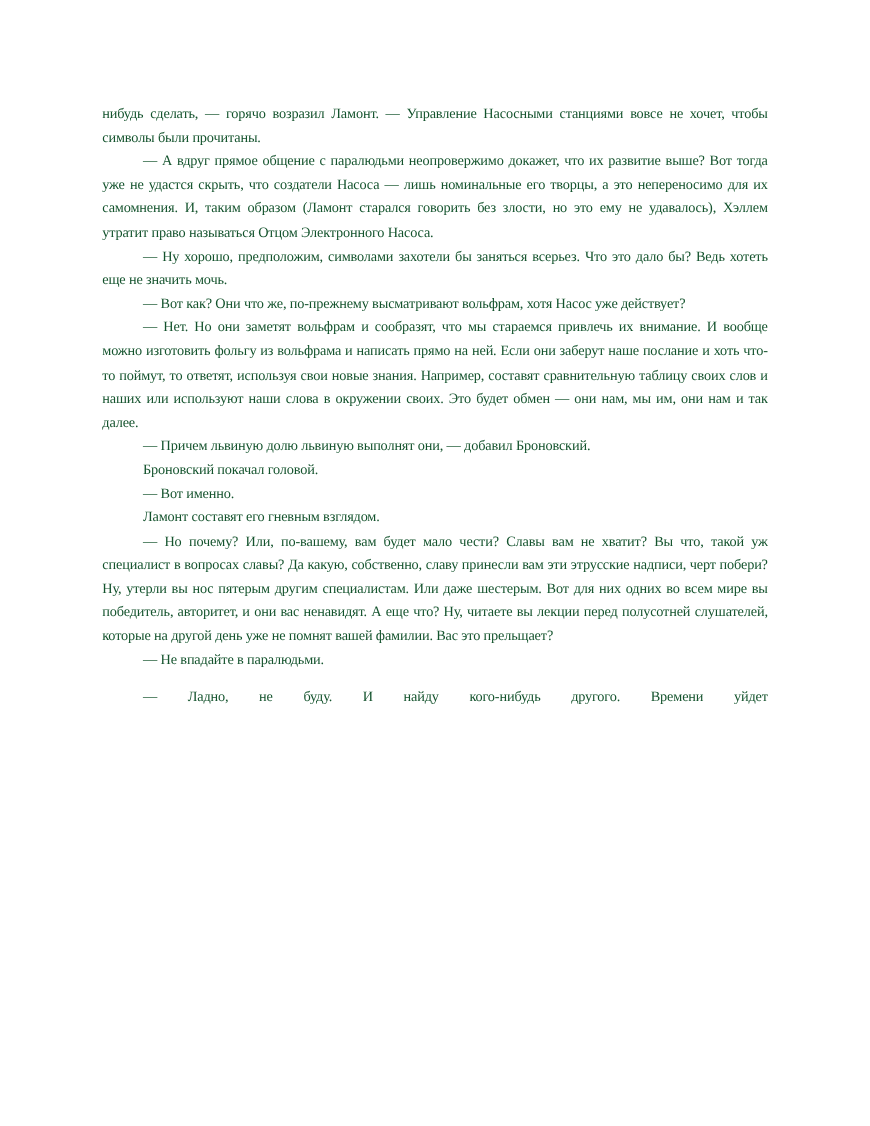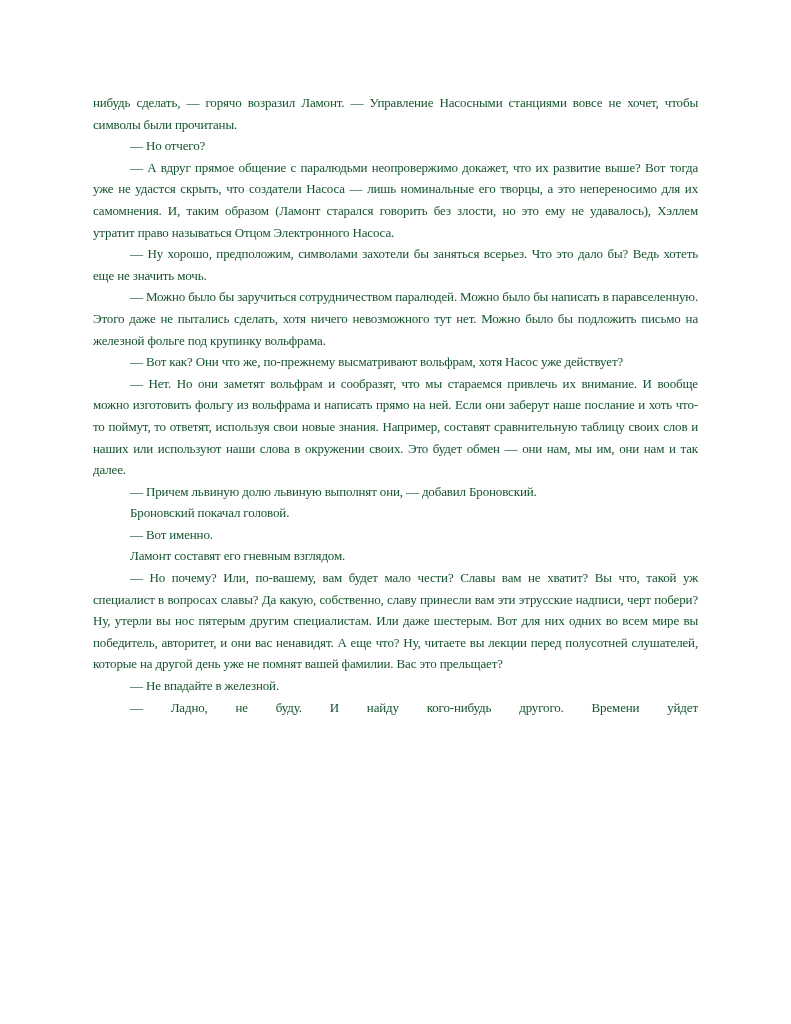--- a/index.html
+++ b/index.html
@@ -11,33 +11,31 @@
       width: 605px;
       font-family: "Liberation Serif", serif;
       font-size: 13px;
       line-height: 21.6px;
       color: #14532d;
       text-align: justify;
       letter-spacing: -0.15px;
     }
     .page p { margin: 0; text-indent: 37px; }
     .page p.cont { text-indent: 0; }
-    .page p.last-cut { text-align-last: justify; }
+    .page p.last-cut { text-align-last: justify; margin-top: 12px; }
   </style>
 </head>
 <body>
 
 <div class="page">
   <p class="cont">нибудь сделать, — горячо возразил Ламонт. — Управление Насосными станциями вовсе не хочет, чтобы символы были прочитаны.</p>
-  <p>— Но отчего?</p>
   <p>— А вдруг прямое общение с паралюдьми неопровержимо докажет, что их развитие выше? Вот тогда уже не удастся скрыть, что создатели Насоса — лишь номинальные его творцы, а это непереносимо для их самомнения. И, таким образом (Ламонт старался говорить без злости, но это ему не удавалось), Хэллем утратит право называться Отцом Электронного Насоса.</p>
   <p>— Ну хорошо, предположим, символами захотели бы заняться всерьез. Что это дало бы? Ведь хотеть еще не значить мочь.</p>
-  <p>— Можно было бы заручиться сотрудничеством паралюдей. Можно было бы написать в паравселенную. Этого даже не пытались сделать, хотя ничего невозможного тут нет. Можно было бы подложить письмо на железной фольге под крупинку вольфрама.</p>
   <p>— Вот как? Они что же, по-прежнему высматривают вольфрам, хотя Насос уже действует?</p>
   <p>— Нет. Но они заметят вольфрам и сообразят, что мы стараемся привлечь их внимание. И вообще можно изготовить фольгу из вольфрама и написать прямо на ней. Если они заберут наше послание и хоть что-то поймут, то ответят, используя свои новые знания. Например, составят сравнительную таблицу своих слов и наших или используют наши слова в окружении своих. Это будет обмен — они нам, мы им, они нам и так далее.</p>
   <p>— Причем львиную долю львиную выполнят они, — добавил Броновский.</p>
   <p>Броновский покачал головой.</p>
   <p>— Вот именно.</p>
   <p>Ламонт составят его гневным взглядом.</p>
   <p>— Но почему? Или, по-вашему, вам будет мало чести? Славы вам не хватит? Вы что, такой уж специалист в вопросах славы? Да какую, собственно, славу принесли вам эти этрусские надписи, черт побери? Ну, утерли вы нос пятерым другим специалистам. Или даже шестерым. Вот для них одних во всем мире вы победитель, авторитет, и они вас ненавидят. А еще что? Ну, читаете вы лекции перед полусотней слушателей, которые на другой день уже не помнят вашей фамилии. Вас это прельщает?</p>
-  <p>— Не впадайте в железной.</p>
+  <p>— Не впадайте в паралюдьми.</p>
   <p class="last-cut">— Ладно, не буду. И найду кого-нибудь другого. Времени уйдет</p>
 </div>
 
 </body></html>

